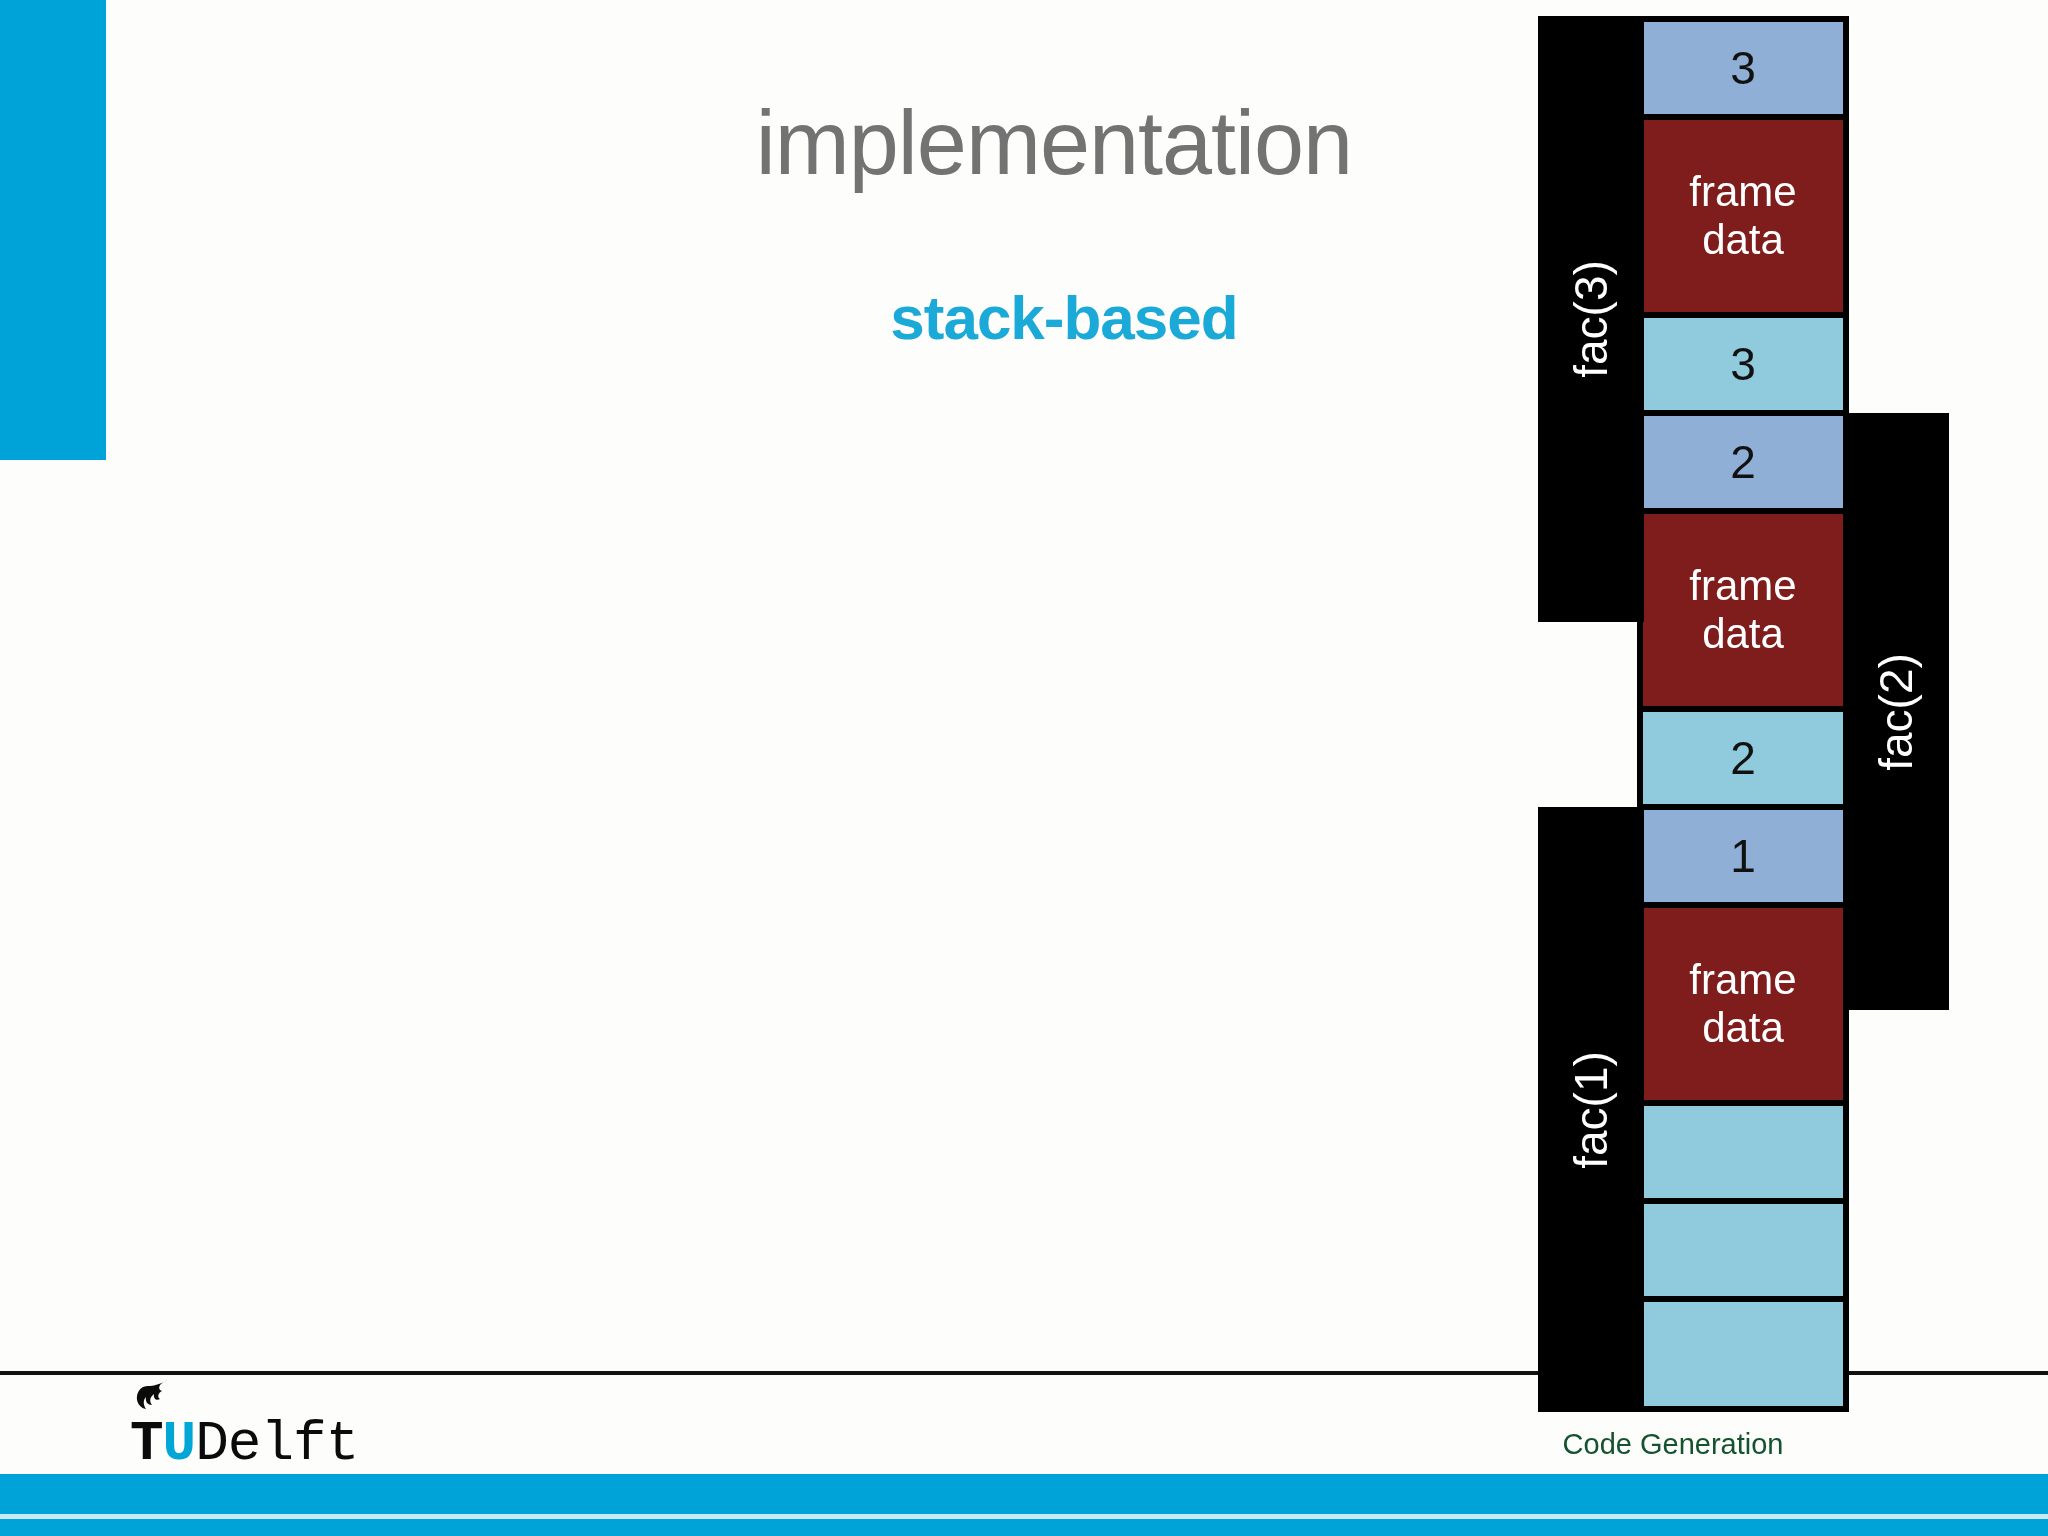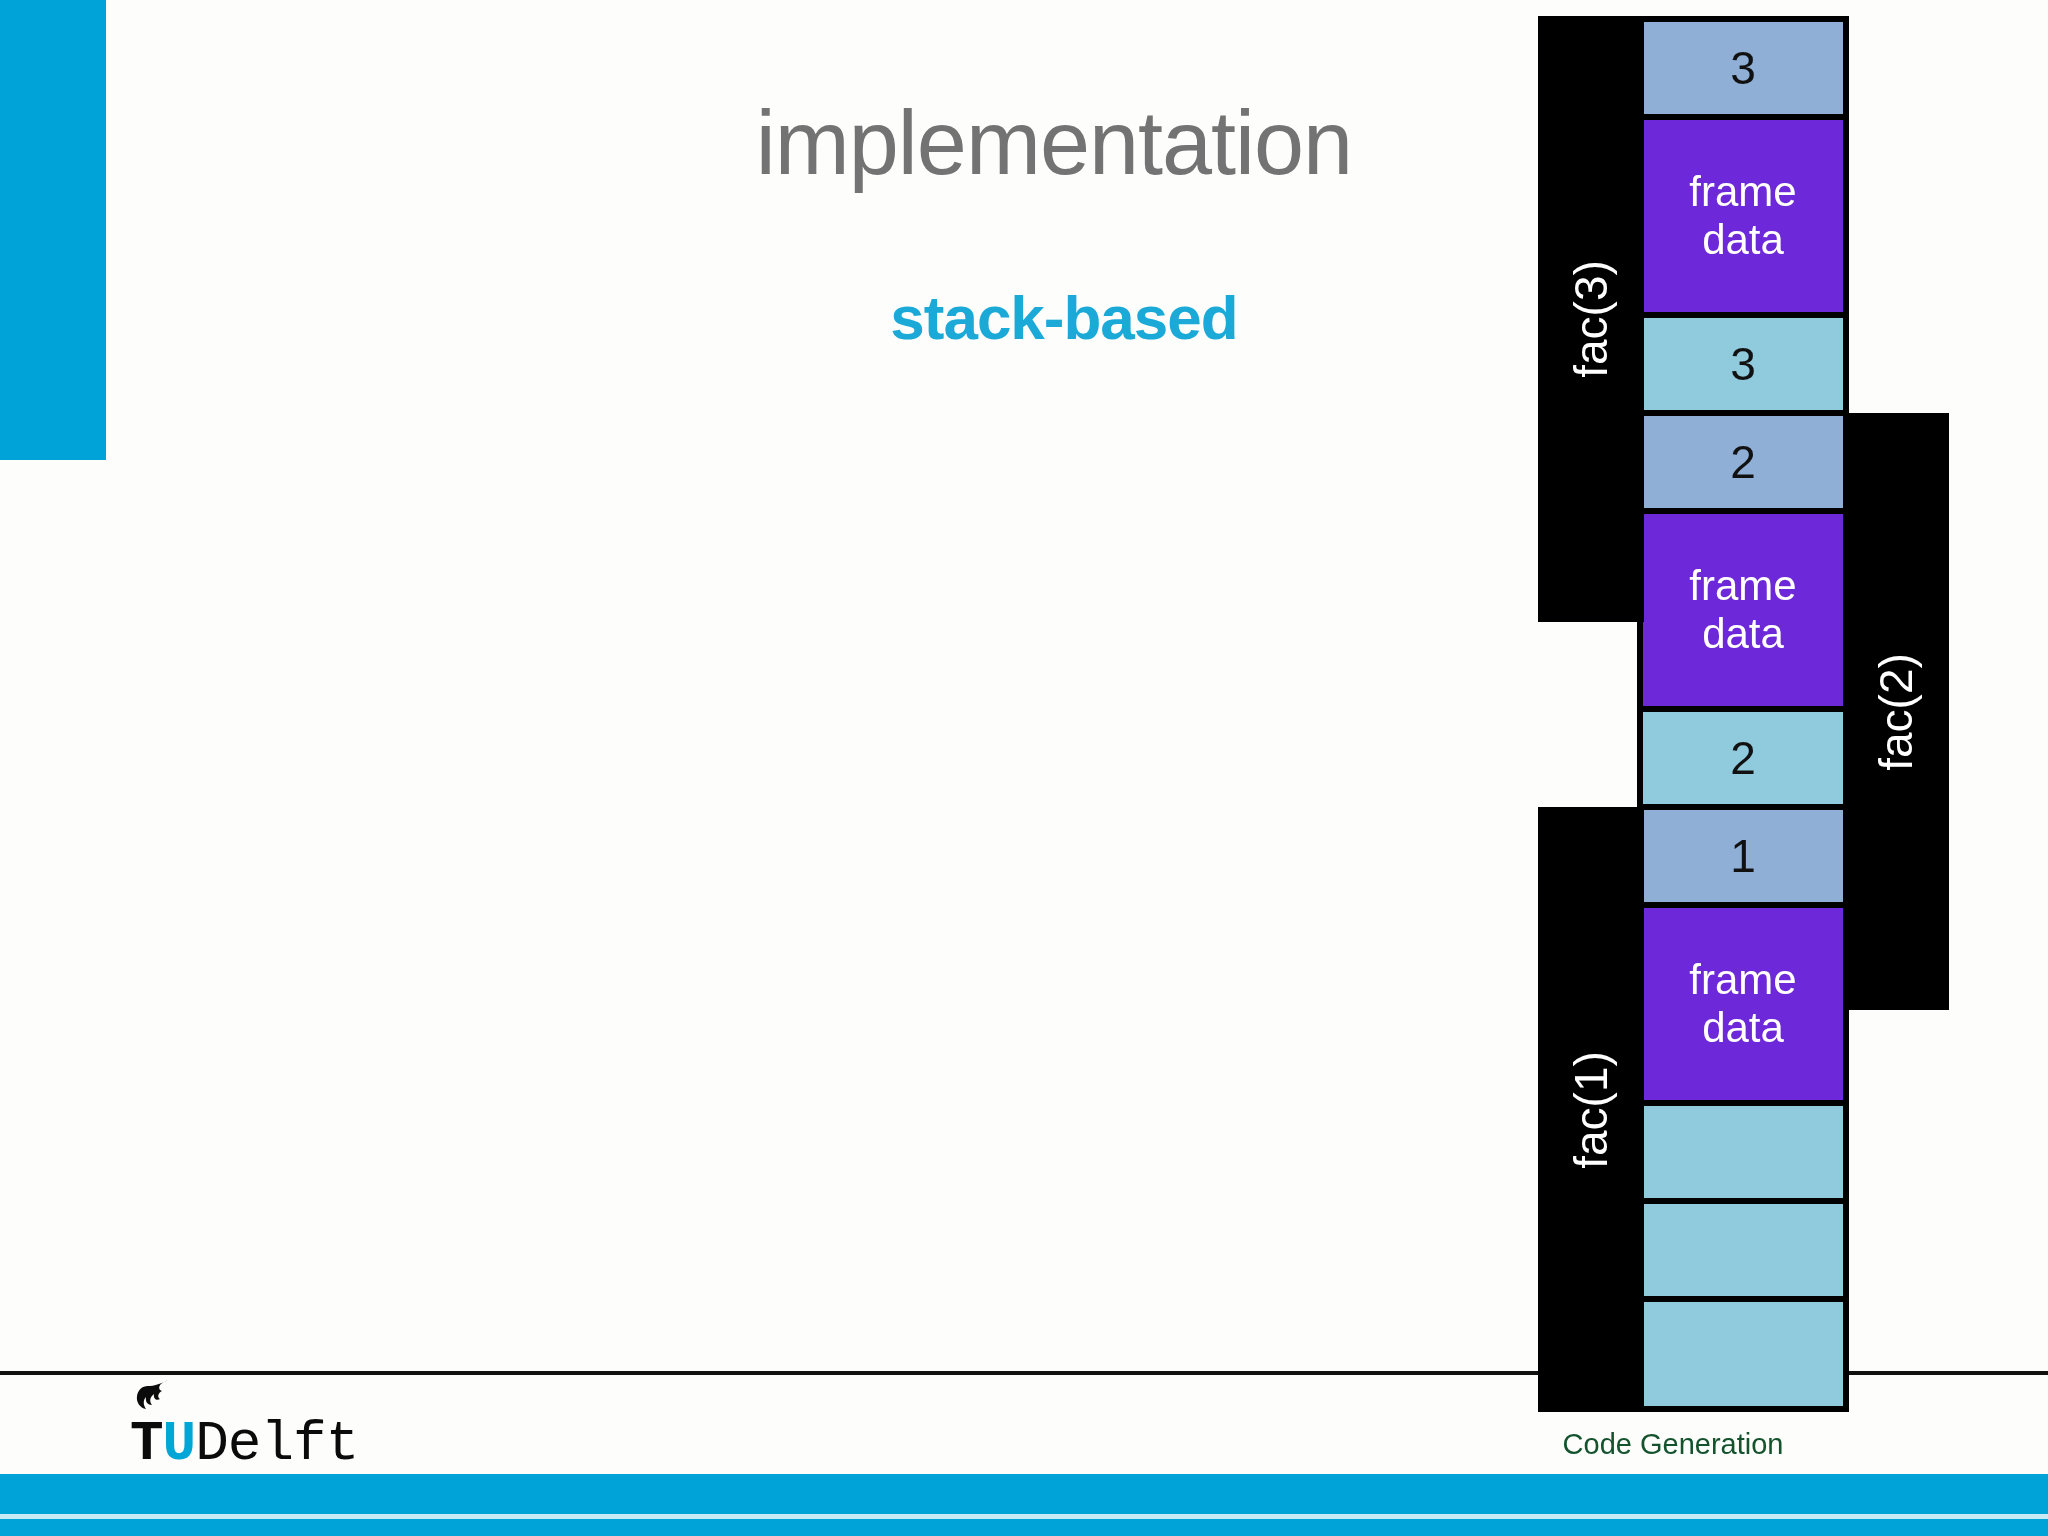--- a/index.html
+++ b/index.html
@@ -94,21 +94,21 @@
     justify-content: center;
     text-align: center;
     color: #111111;
     font-size: 46px;
   }
   .cell:last-child { margin-bottom: 0; }
   .cell.argument   { background: #8FAFD7; height: 92px; }
   .cell.result     { background: #8FCADD; height: 92px; }
   .cell.free       { background: #8FCADD; height: 92px; }
   .cell.frame-data {
-    background: #6d28d9;
+    background: #7f1d1d;
     height: 192px;
     color: #ffffff;
     font-size: 42px;
     line-height: 1.15;
   }
   .cell.frame-data .wrap { width: 130px; }
   .cell.tall { height: 104px; }
 
   
   .logo {

